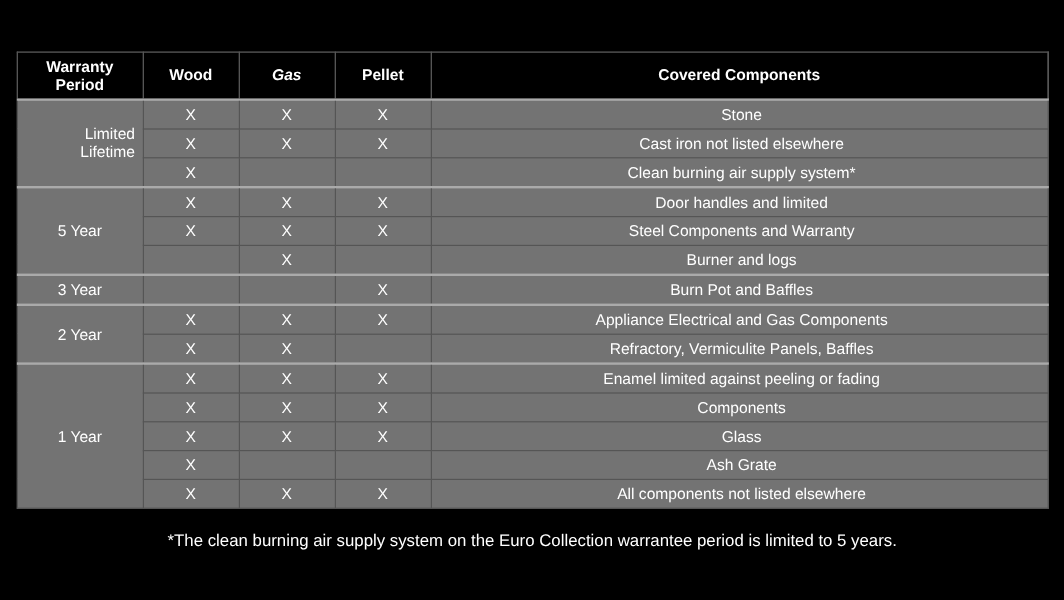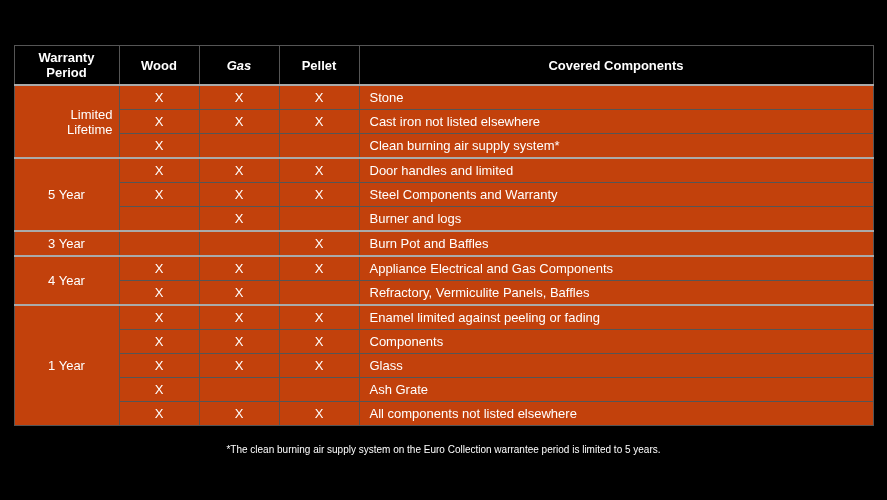--- a/index.html
+++ b/index.html
@@ -12,45 +12,45 @@
       min-height: 500px;
       font-family: Arial, sans-serif;
     }
     .wrapper {
       width: 860px;
       margin: 10px auto;
     }
     table {
       width: 100%;
       border-collapse: collapse;
-      background: #c2410c;
+      background: #737373;
       color: #fff;
       font-size: 13px;
     }
     th, td {
       border: 1px solid #555;
       padding: 4px 6px;
       text-align: center;
       vertical-align: middle;
     }
     th {
       font-weight: bold;
       background: #000;
     }
     td.component {
-      text-align: left;
+      text-align: center;
       padding-left: 10px;
     }
     td.period {
       font-weight: normal;
       vertical-align: middle;
     }
     .footnote {
       color: #fff;
-      font-size: 10px;
+      font-size: 14px;
       text-align: center;
       margin-top: 18px;
     }
     tr.section-start td {
       border-top: 2px solid #aaa;
     }
   </style>
 </head>
 <body>
 
@@ -107,21 +107,21 @@
           <td class="component">Burner and logs</td>
         </tr>
         <tr class="section-start">
           <td rowspan="1" class="period" style="white-space: pre-line;">3 Year</td>
           <td></td>
           <td></td>
           <td>X</td>
           <td class="component">Burn Pot and Baffles</td>
         </tr>
         <tr class="section-start">
-          <td rowspan="2" class="period" style="white-space: pre-line;">4 Year</td>
+          <td rowspan="2" class="period" style="white-space: pre-line;">2 Year</td>
           <td>X</td>
           <td>X</td>
           <td>X</td>
           <td class="component">Appliance Electrical and Gas Components</td>
         </tr>
         <tr>
           <td>X</td>
           <td>X</td>
           <td></td>
           <td class="component">Refractory, Vermiculite Panels, Baffles</td>

